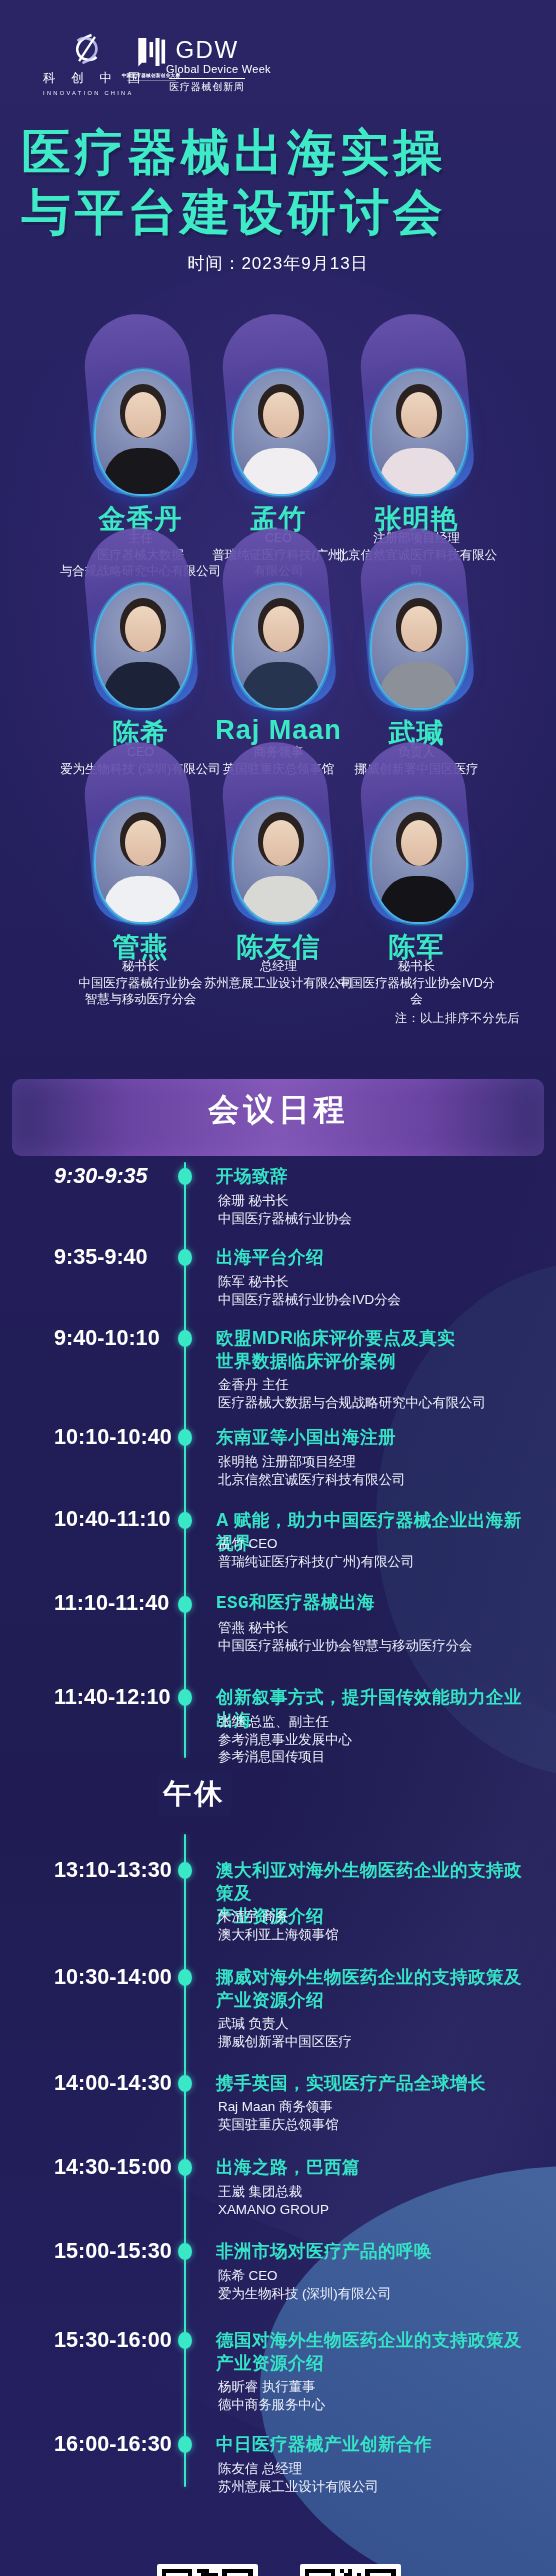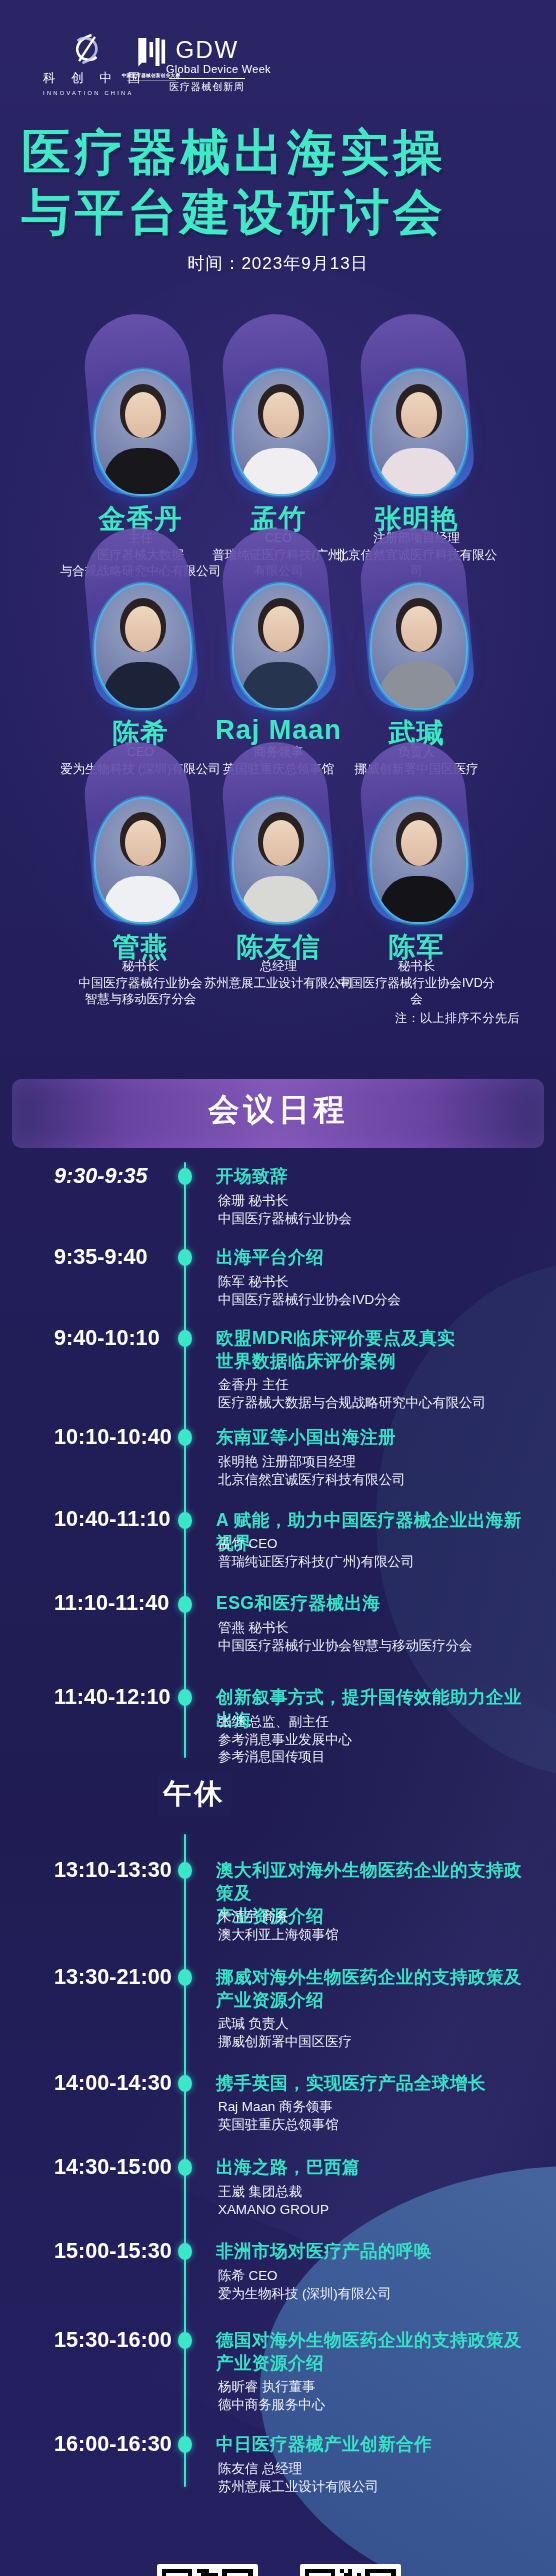--- a/index.html
+++ b/index.html
@@ -47,21 +47,21 @@
     box-shadow:0 0 0 1.5px rgba(56,230,200,.35),0 7.2px 15.5px rgba(35,80,200,.5);
     background:radial-gradient(circle at 50% 32%,#9aa6c9,#6e78a5 75%);}
   .ph-hair{position:absolute;left:24px;top:13.4px;width:46px;height:54px;border-radius:50% 50% 46% 46%;background:#2a2220;}
   .ph-head{position:absolute;left:29px;top:20.6px;width:36px;height:46px;border-radius:50%;
     background:linear-gradient(180deg,#eed6bf,#dcb9a2);}
   .ph-body{position:absolute;left:8.2px;top:77px;width:77px;height:52px;border-radius:33px 33px 0 0;}
   .sp-name{position:absolute;left:0;top:192px;width:165px;font-size:27px;font-weight:800;color:#3BE8C4;letter-spacing:1px;}
   .sp-roles{position:absolute;left:0;top:221px;width:165px;font-size:12.4px;line-height:16.5px;color:#f3f3fb;}
   .note{top:1010px;right:36px;font-size:12px;color:#f0f0f8;letter-spacing:0.5px;}
   
-  .banner{left:12.4px;top:1079px;width:532px;height:69px;border-radius:9.3px;
+  .banner{left:12.4px;top:1079px;width:532px;height:77px;border-radius:9.3px;
     background:linear-gradient(90deg,#3a2e74 0%,#6a44a2 22%,#8157b6 50%,#6a44a2 78%,#3a2e74 100%);
     box-shadow:inset 0 0 24px rgba(170,120,230,.22);}
   .banner span{display:block;text-align:center;line-height:61px;font-size:31px;font-weight:800;letter-spacing:4.1px;color:#fff;}
   .host{left:0;top:1132px;width:556px;text-align:center;font-size:17px;font-weight:700;letter-spacing:0.5px;color:#fff;}
   
   .tl-line{left:184px;width:2.1px;background:#38E6C6;border-radius:1px;box-shadow:0 0 5.2px rgba(56,230,198,.45);}
   .tl-dot{position:absolute;left:178px;width:14px;height:17px;border-radius:50%;background:#38E8C6;
     box-shadow:0 0 6.2px rgba(56,232,198,.6);}
   .tl-time{position:absolute;left:54px;width:129px;font-size:21.6px;font-weight:700;color:#fff;letter-spacing:0;}
   .tl-topic{position:absolute;left:216px;width:319px;font-size:17.5px;font-weight:700;color:#35E3C6;line-height:23px;letter-spacing:0.5px;}
@@ -292,21 +292,21 @@
       <div class="tl-time" style="top: 1506px;">10:40-11:10</div>
       <div class="tl-topic" style="top: 1509px;">
         <div>A 赋能，助力中国医疗器械企业出海新视界</div>
       </div>
       <div class="tl-speaker" style="top: 1535px;">
         <div>孟竹  CEO</div>
         <div>普瑞纯证医疗科技(广州)有限公司</div>
       </div>
       <div class="tl-dot" style="top: 1596px;"></div>
       <div class="tl-time" style="top: 1590px;">11:10-11:40</div>
-      <div class="tl-topic" style="top: 1592px;">
+      <div class="tl-topic" style="top: 1592px; font-family: Liberation Mono, monospace;">
         <div>ESG和医疗器械出海</div>
       </div>
       <div class="tl-speaker" style="top: 1619px;">
         <div>管燕  秘书长</div>
         <div>中国医疗器械行业协会智慧与移动医疗分会</div>
       </div>
       <div class="tl-dot" style="top: 1689px;"></div>
       <div class="tl-time" style="top: 1684px;">11:40-12:10</div>
       <div class="tl-topic" style="top: 1686px;">
         <div>创新叙事方式，提升国传效能助力企业出海</div>
@@ -321,21 +321,21 @@
       <div class="tl-time" style="top: 1857px;">13:10-13:30</div>
       <div class="tl-topic" style="top: 1859px;">
         <div>澳大利亚对海外生物医药企业的支持政策及</div>
         <div>产业资源介绍</div>
       </div>
       <div class="tl-speaker" style="top: 1908px;">
         <div>朱清宇  商务</div>
         <div>澳大利亚上海领事馆</div>
       </div>
       <div class="tl-dot" style="top: 1969px;"></div>
-      <div class="tl-time" style="top: 1964px;">13:30-21:00</div>
+      <div class="tl-time" style="top: 1964px;">10:30-14:00</div>
       <div class="tl-topic" style="top: 1966px;">
         <div>挪威对海外生物医药企业的支持政策及</div>
         <div>产业资源介绍</div>
       </div>
       <div class="tl-speaker" style="top: 2015px;">
         <div>武瑊  负责人</div>
         <div>挪威创新署中国区医疗</div>
       </div>
       <div class="tl-dot" style="top: 2075px;"></div>
       <div class="tl-time" style="top: 2070px;">14:00-14:30</div>

